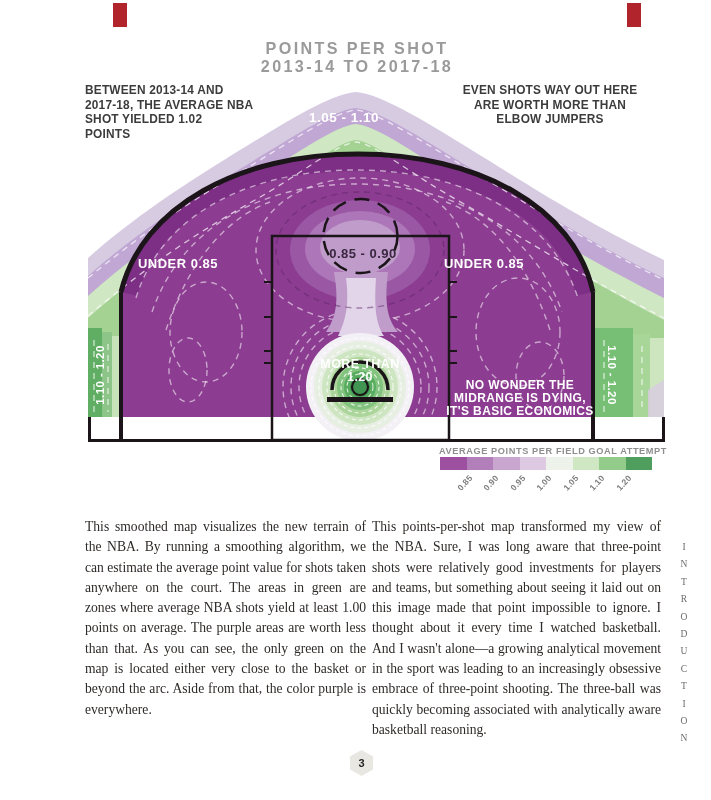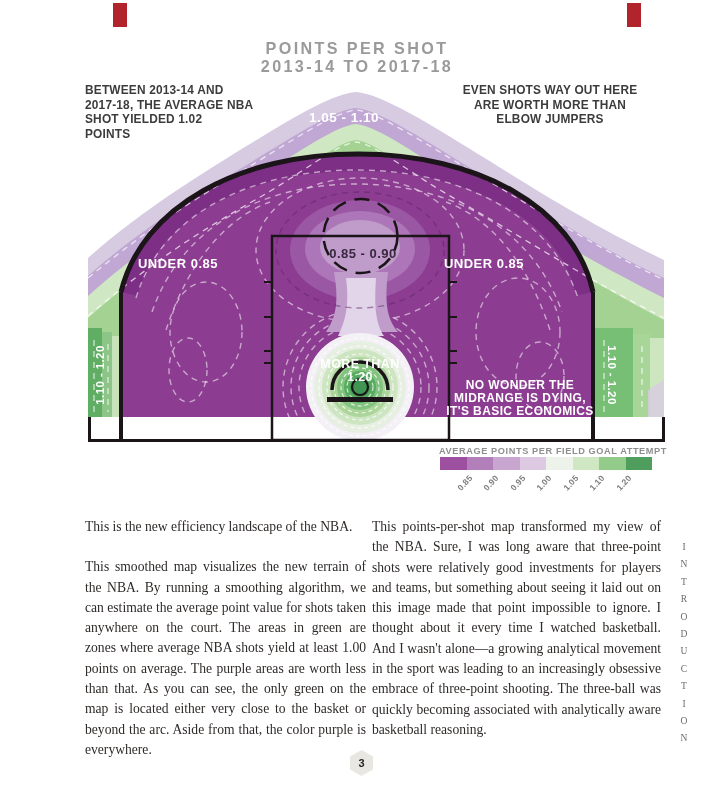--- a/index.html
+++ b/index.html
@@ -195,21 +195,20 @@
     <div class="abs legend-tick" style="left: 436.5px;">0.85</div>
     <div class="abs legend-tick" style="left: 463px;">0.90</div>
     <div class="abs legend-tick" style="left: 489.5px;">0.95</div>
     <div class="abs legend-tick" style="left: 516px;">1.00</div>
     <div class="abs legend-tick" style="left: 542.5px;">1.05</div>
     <div class="abs legend-tick" style="left: 569px;">1.10</div>
     <div class="abs legend-tick" style="left: 595.5px;">1.20</div>
   </div>
 
 <div class="abs bodycol col1">
-  <p>This is the new efficiency landscape of the NBA.</p>
   <p>This smoothed map visualizes the new terrain of the NBA. By running a smoothing algorithm, we can estimate the average point value for shots taken anywhere on the court. The areas in green are zones where average NBA shots yield at least 1.00 points on average. The purple areas are worth less than that. As you can see, the only green on the map is located either very close to the basket or beyond the arc. Aside from that, the color purple is everywhere.</p>
 </div>
 <div class="abs bodycol col2">
   <p>This points-per-shot map transformed my view of the NBA. Sure, I was long aware that three-point shots were relatively good investments for players and teams, but something about seeing it laid out on this image made that point impossible to ignore. I thought about it every time I watched basketball. And I wasn't alone—a growing analytical movement in the sport was leading to an increasingly obsessive embrace of three-point shooting. The three-ball was quickly becoming associated with analytically aware basketball reasoning.</p>
 </div>
 
 <div class="abs introcol" id="introcol">
     <span>I</span>
     <span>N</span>
     <span>T</span>

